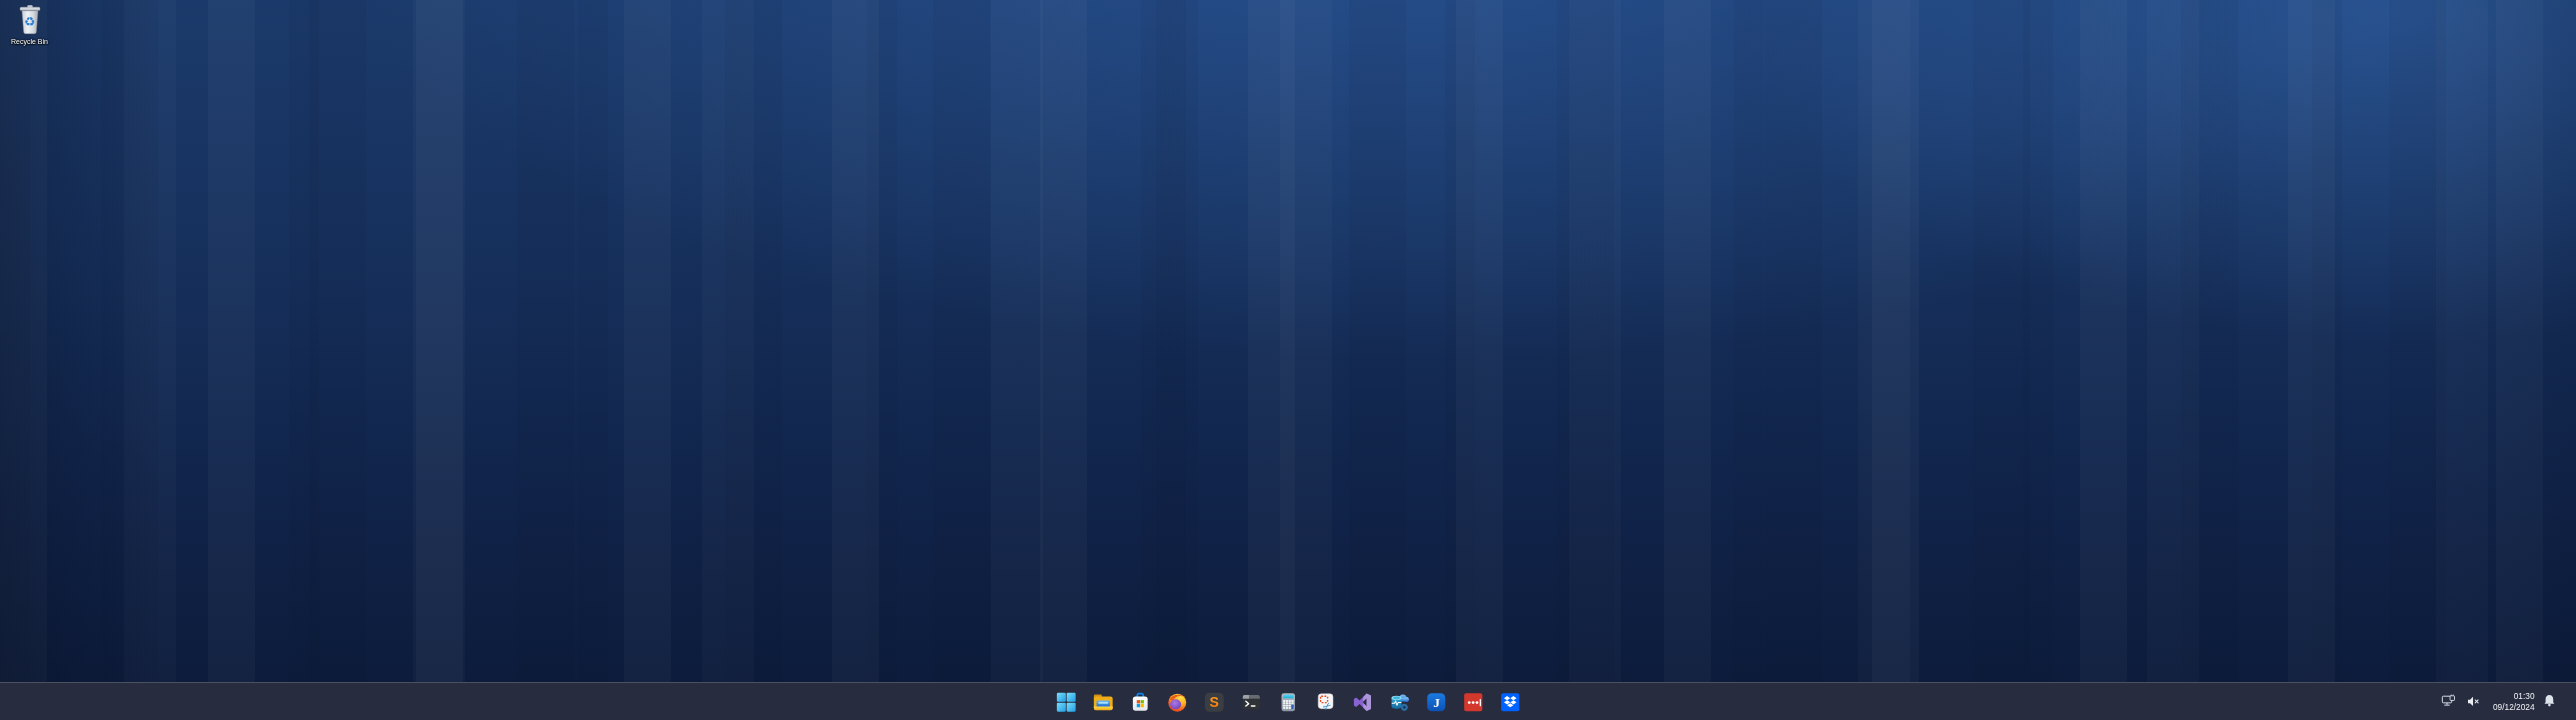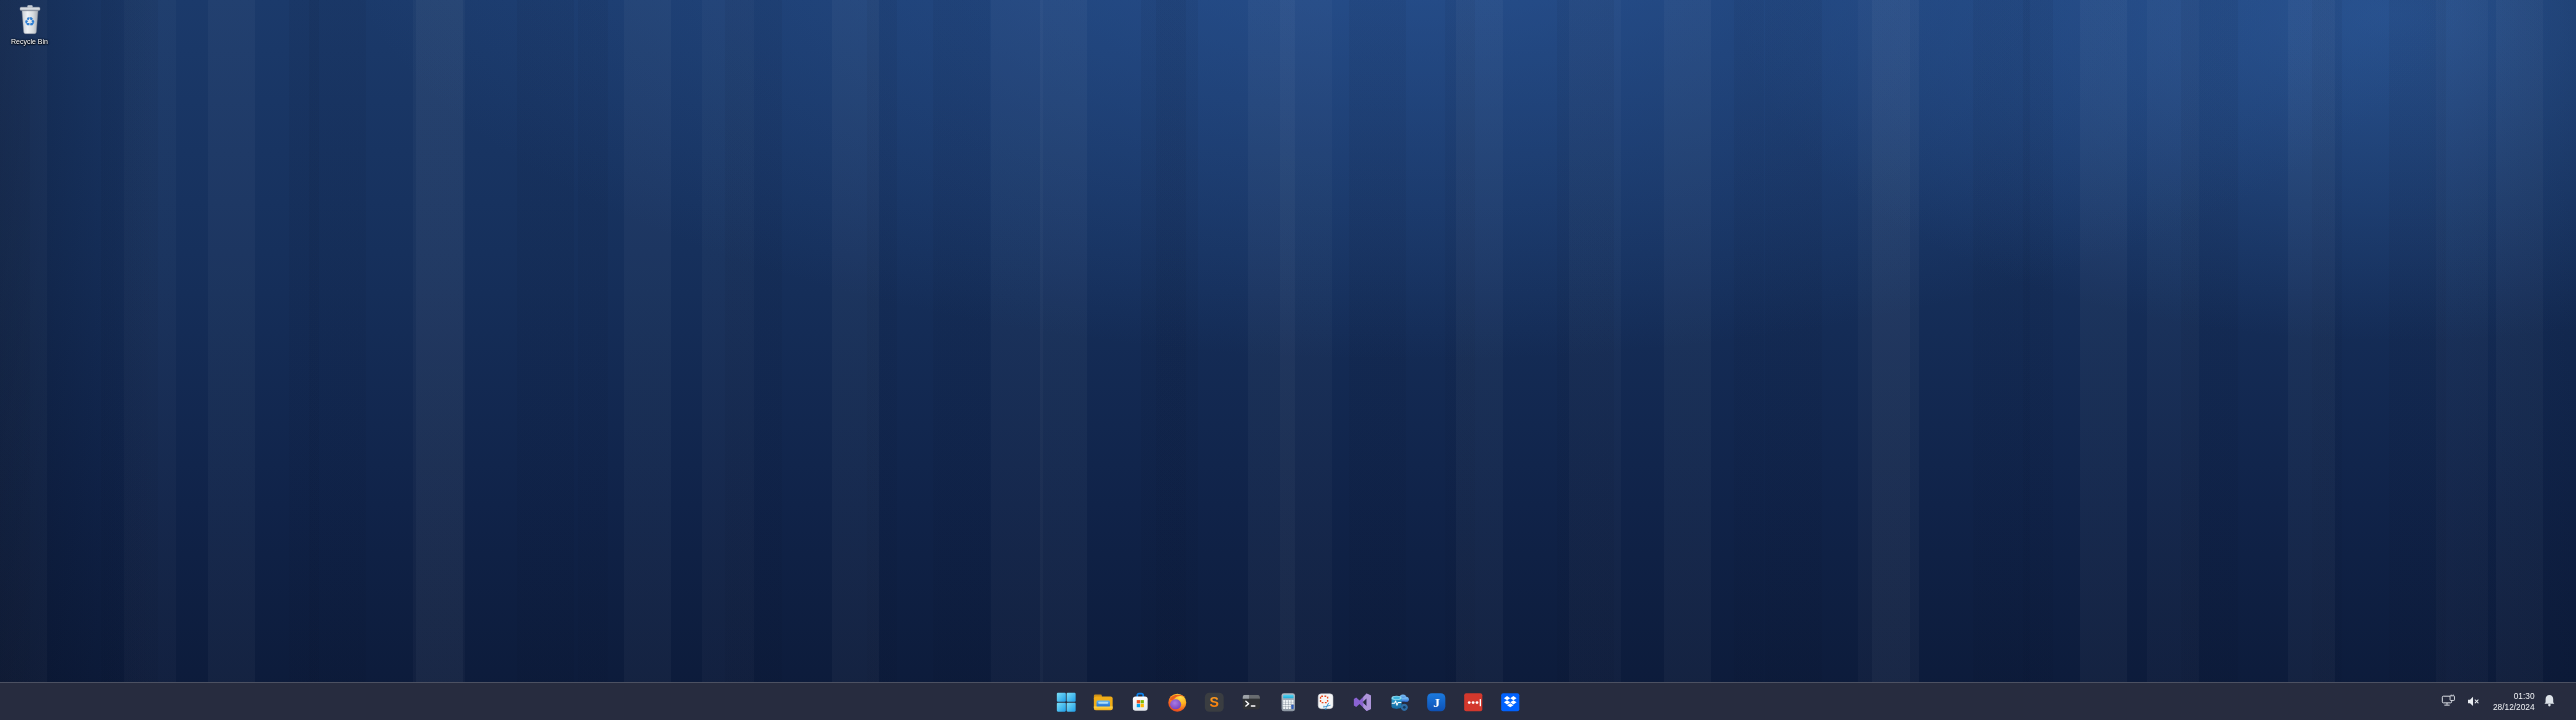--- a/index.html
+++ b/index.html
@@ -365,21 +365,21 @@
       <button class="tray-icon-btn" style="margin-left:6px;">
         <span>
         <svg width="13.4" height="10.8" viewBox="0 0 20 16">
           <polygon points="1.5,5.4 4.5,5.4 9,1.2 9,14.8 4.5,10.6 1.5,10.6" fill="#e9edf2"></polygon>
           <line x1="12.2" y1="5.8" x2="16.6" y2="10.2" stroke="#e9edf2" stroke-width="1.5" stroke-linecap="round"></line>
           <line x1="16.6" y1="5.8" x2="12.2" y2="10.2" stroke="#e9edf2" stroke-width="1.5" stroke-linecap="round"></line>
         </svg></span>
       </button>
       <div class="clock">
         <div>01:30</div>
-        <div>28/12/2024</div>
+        <div>09/12/2024</div>
       </div>
       <button class="tray-icon-btn bell-btn">
         <span>
         <svg width="12.8" height="13.4" viewBox="0 0 19 20">
           <path d="M9.5,1.5 C5.9,1.5 3.8,4.4 3.8,7.8 V12.2 L2.2,14.4 H16.8 L15.2,12.2 V7.8 C15.2,4.4 13.1,1.5 9.5,1.5 Z" fill="#dde3e9"></path>
           <circle cx="9.5" cy="16.6" r="1.9" fill="#dde3e9"></circle>
         </svg></span>
       </button>
     </div>
   </div>

